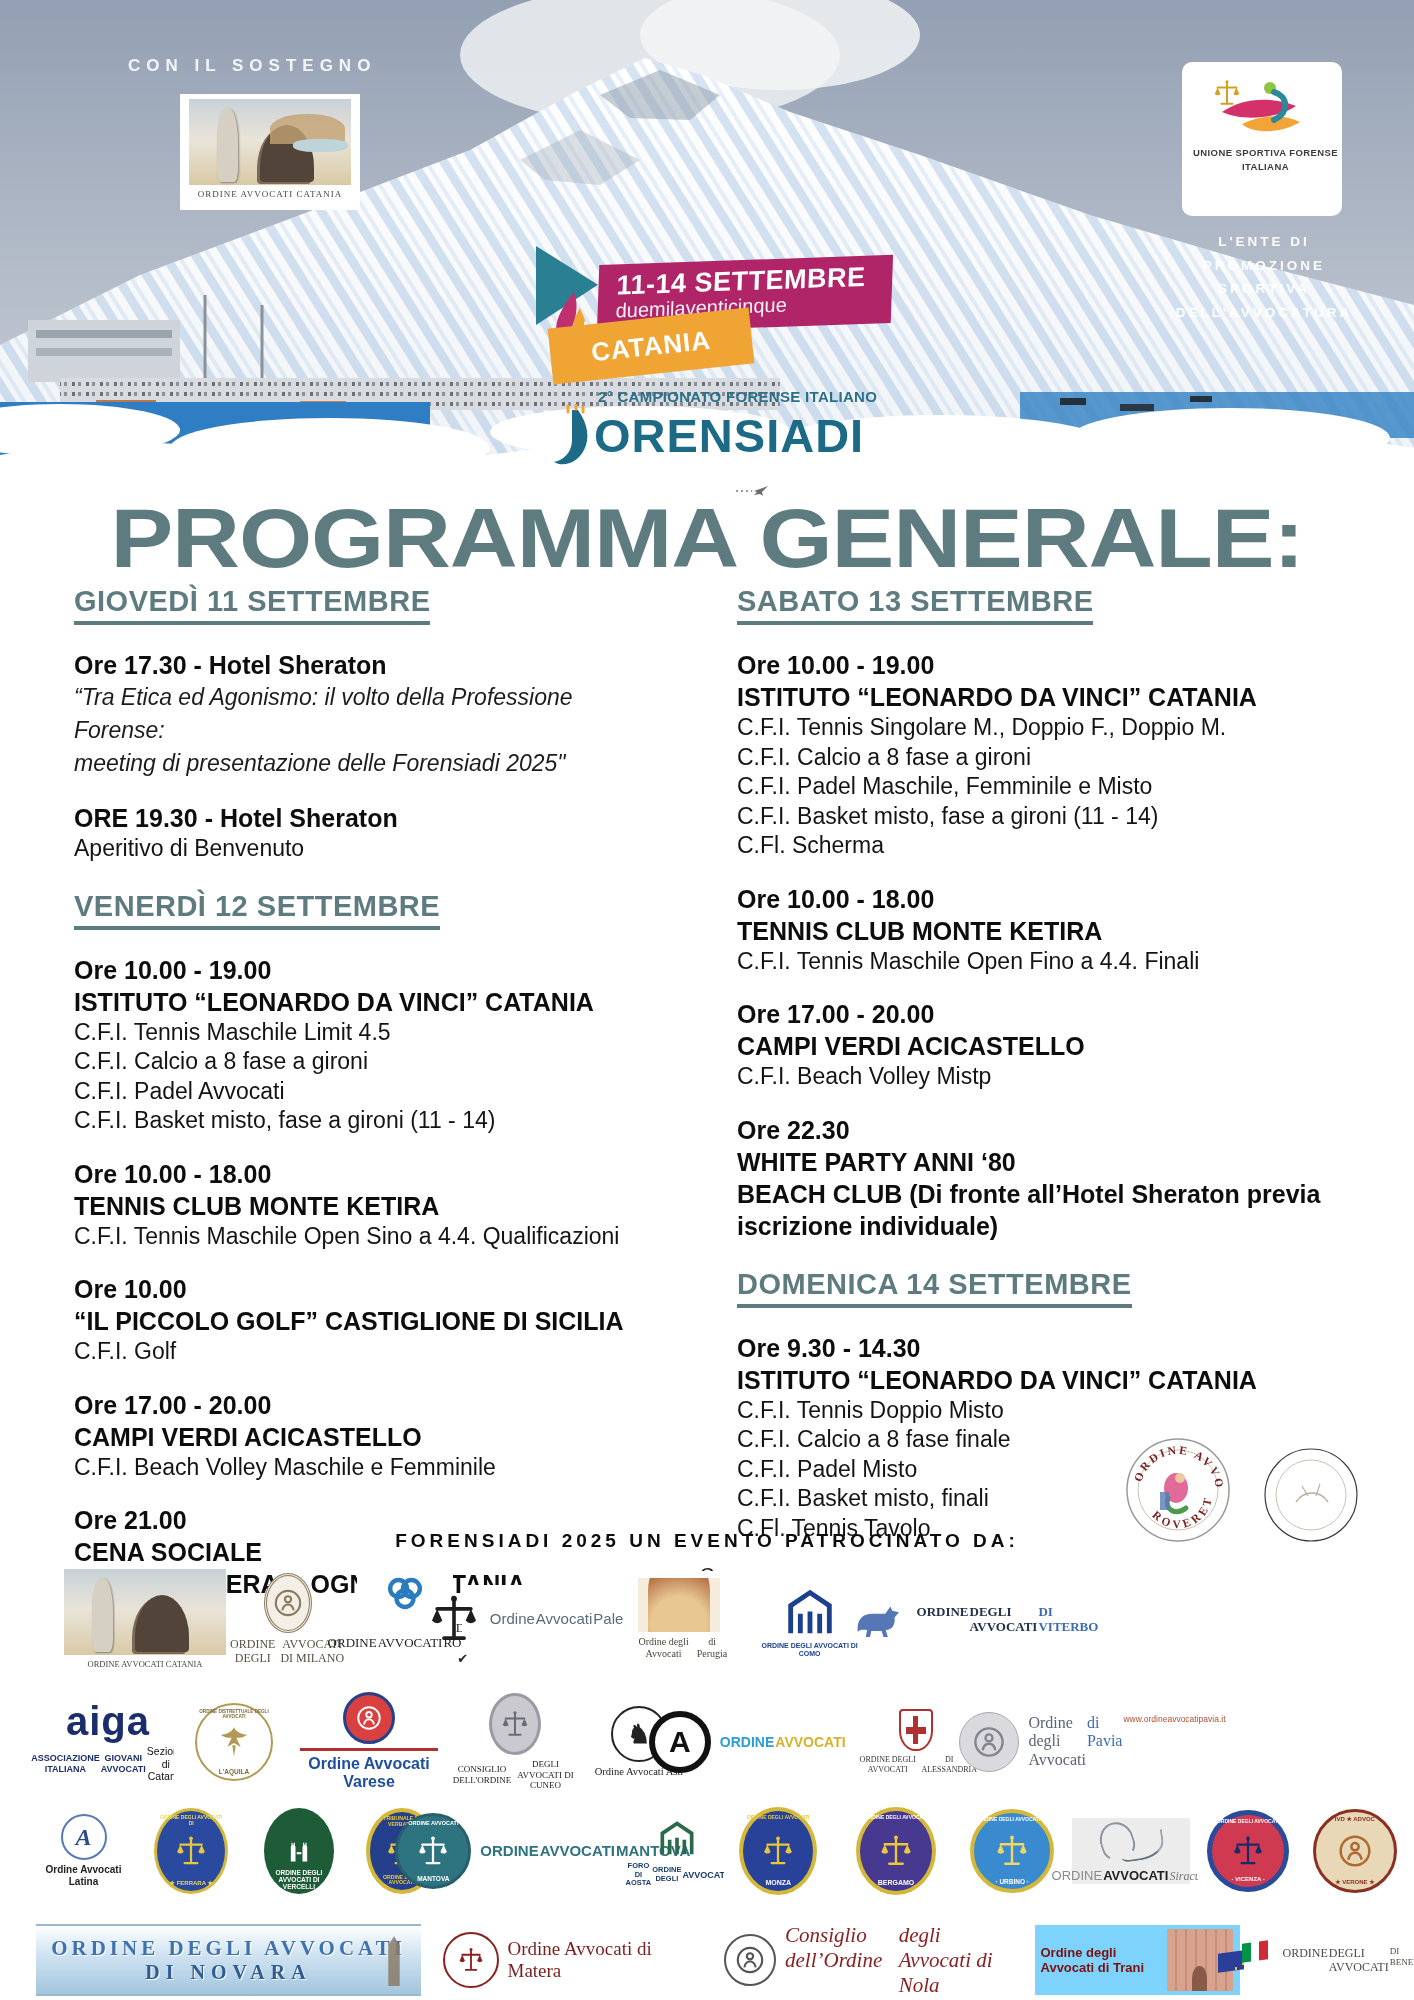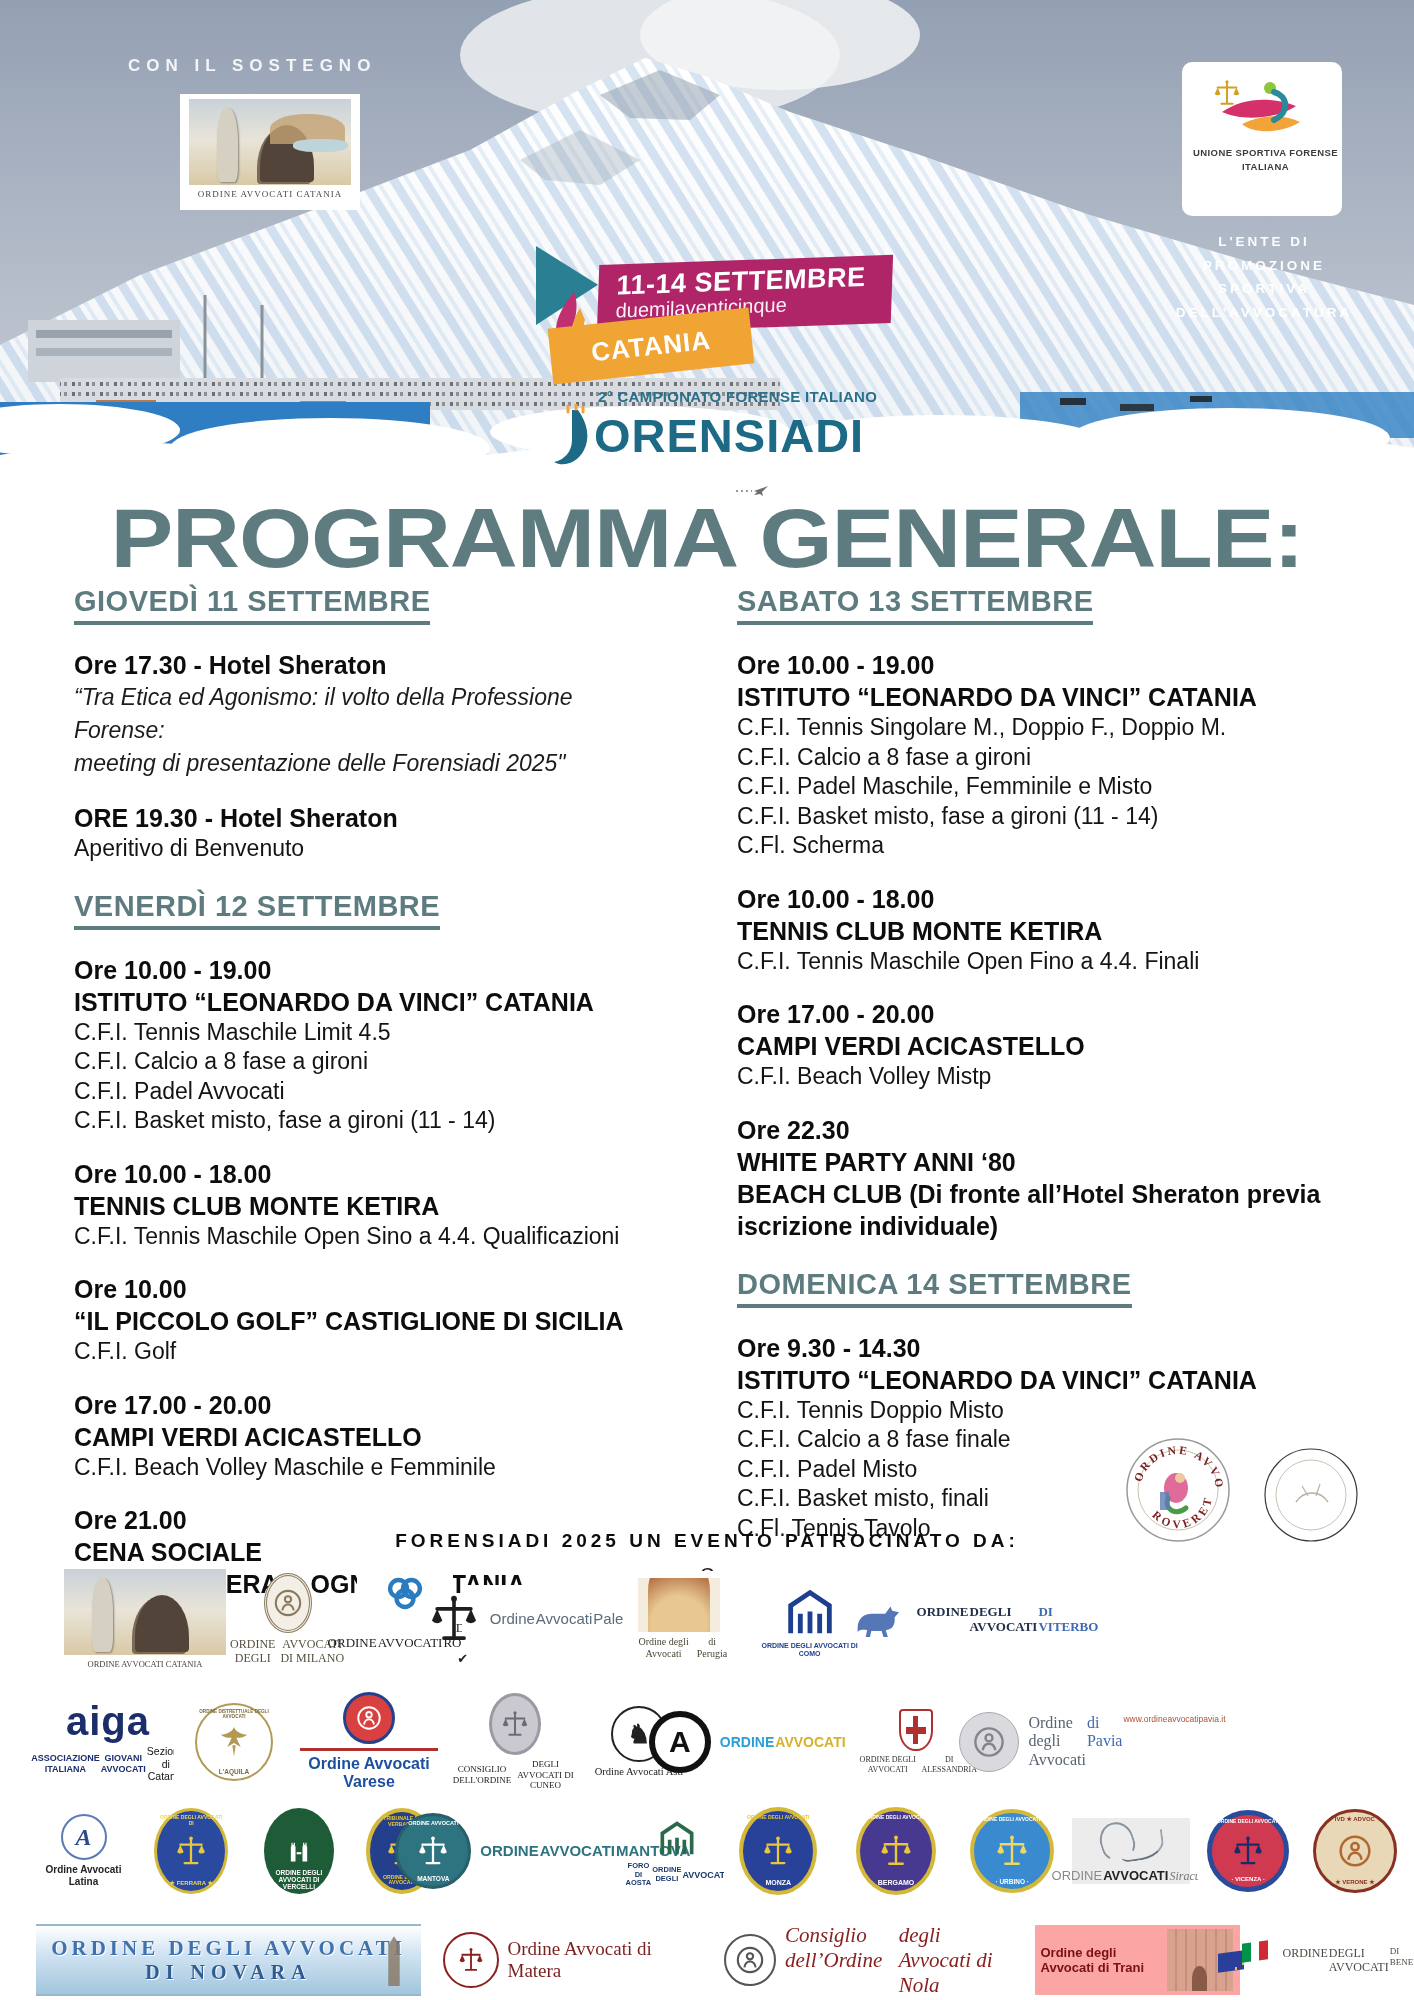--- a/index.html
+++ b/index.html
@@ -105,21 +105,21 @@
   .flag.it{left:24px;top:4px;background:linear-gradient(90deg,#009246 0 33%,#fff 33% 66%,#ce2b37 66% 100%);}
   .banner-novara{width:385px;height:72px;background:linear-gradient(180deg,#ffffff,#d2e4f2 40%,#a2c6de);
         border-top:2px solid #9ab8cc;border-bottom:2px solid #9ab8cc;display:flex;flex-direction:column;
         align-items:center;justify-content:center;position:relative;}
   .banner-novara .nv1{font-family:"Liberation Serif",serif;font-size:21px;font-weight:700;color:#3f72ad;
         letter-spacing:4px;text-shadow:1px 1px 0 #fff;}
   .banner-novara .nv2{font-family:"Liberation Serif",serif;font-size:20px;font-weight:700;color:#2f5a92;
         letter-spacing:6px;text-shadow:1px 1px 0 #fff;}
   .banner-novara:after{content:"";position:absolute;right:14px;top:10px;width:26px;height:50px;background:#8a7a68;
         clip-path:polygon(50% 0,72% 18%,72% 100%,28% 100%,28% 18%);opacity:.85;}
-  .banner-trani{width:205px;height:70px;background:#fca5a5;display:flex;align-items:center;}
+  .banner-trani{width:205px;height:70px;background:#7dd3fc;display:flex;align-items:center;}
   .banner-trani .tr-text{width:122px;padding-left:6px;font-weight:700;font-size:13px;color:#7a1010;line-height:1.2;}
   .banner-trani .tr-building{width:66px;height:62px;margin-left:4px;background:
         repeating-linear-gradient(90deg,#d9a28e 0 8px,#c68f7a 8px 10px);position:relative;}
   .banner-trani .tr-building:after{content:"";position:absolute;left:38%;bottom:0;width:24%;height:40%;
         background:#8a5a48;border-radius:50% 50% 0 0;}
   .aiga-big{font-size:40px;font-weight:800;color:#1b2e6b;line-height:1;letter-spacing:1px;position:relative;}
 </style>
 </head>
 <body>
 

